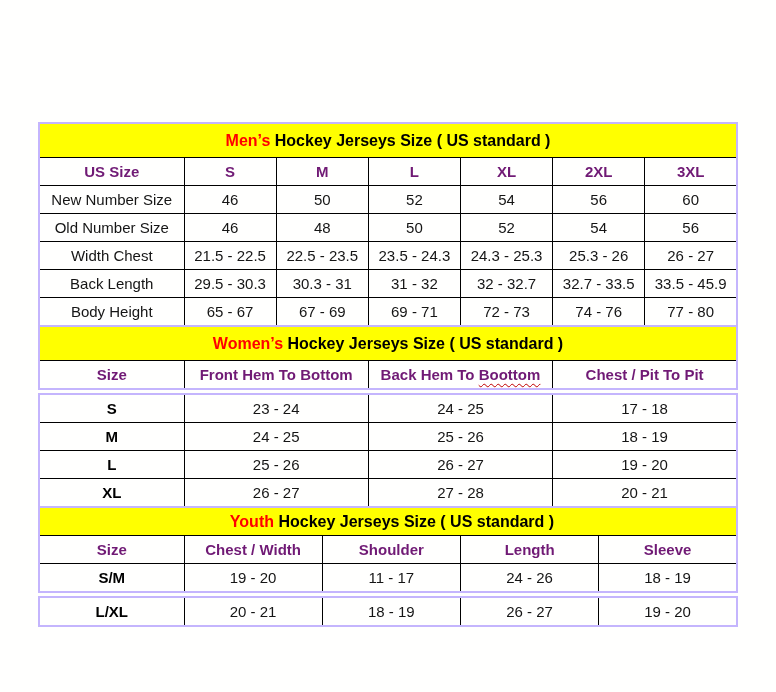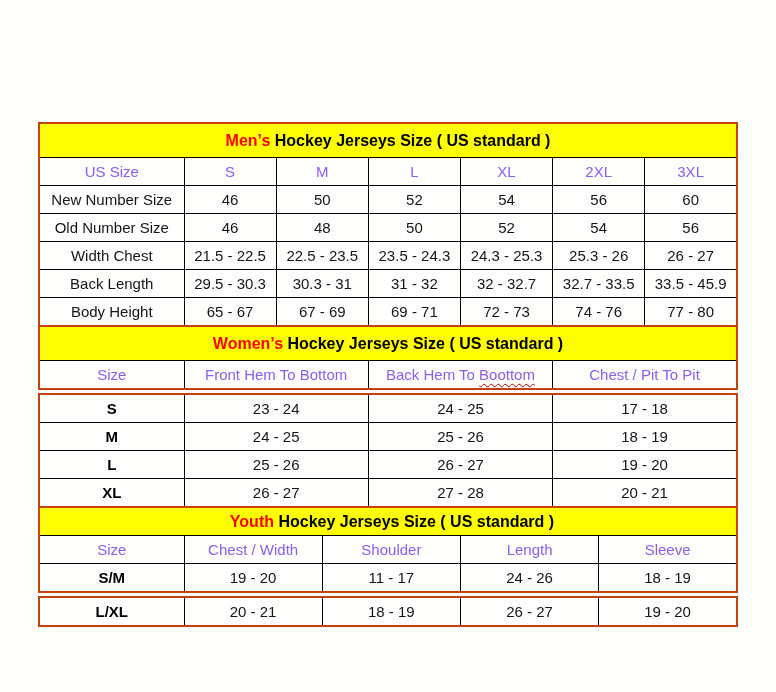--- a/index.html
+++ b/index.html
@@ -33,21 +33,21 @@
     top: 122px;
     width: 700px;
   }
   .sheet section { display: block; }
   .sheet section + section { margin-top: -2px; }
 
   table.t {
     border-collapse: collapse;
     table-layout: fixed;
     width: 700px;
-    border: 2px solid #c2410c;
+    border: 2px solid #c4b5fd;
   }
   table.t.cont { margin-top: 3px; }
 
   col.c-first { width: 145px; }
 
   .t td {
     border: 1px solid #000;
     height: 27px;
     text-align: center;
     vertical-align: middle;
@@ -60,21 +60,21 @@
   td.banner {
     background: #ffff00;
     height: 33px;
     font-weight: bold;
     font-size: 16px;
     color: #000;
   }
   td.banner.short { height: 27px; padding-left: 10px; }
   .hl { color: #ff0000; }
 
-  td.hdr { font-weight: normal; color: #8b5cf6; }
+  td.hdr { font-weight: bold; color: #701a75; }
   td.lbl {}
   td.lbl.b { font-weight: bold; color: #000; }
   td.val {}
 
   .wavy {
     text-decoration-line: underline;
     text-decoration-style: wavy;
     text-decoration-color: #c00000;
     text-decoration-thickness: 1px;
     text-underline-offset: 3px;

